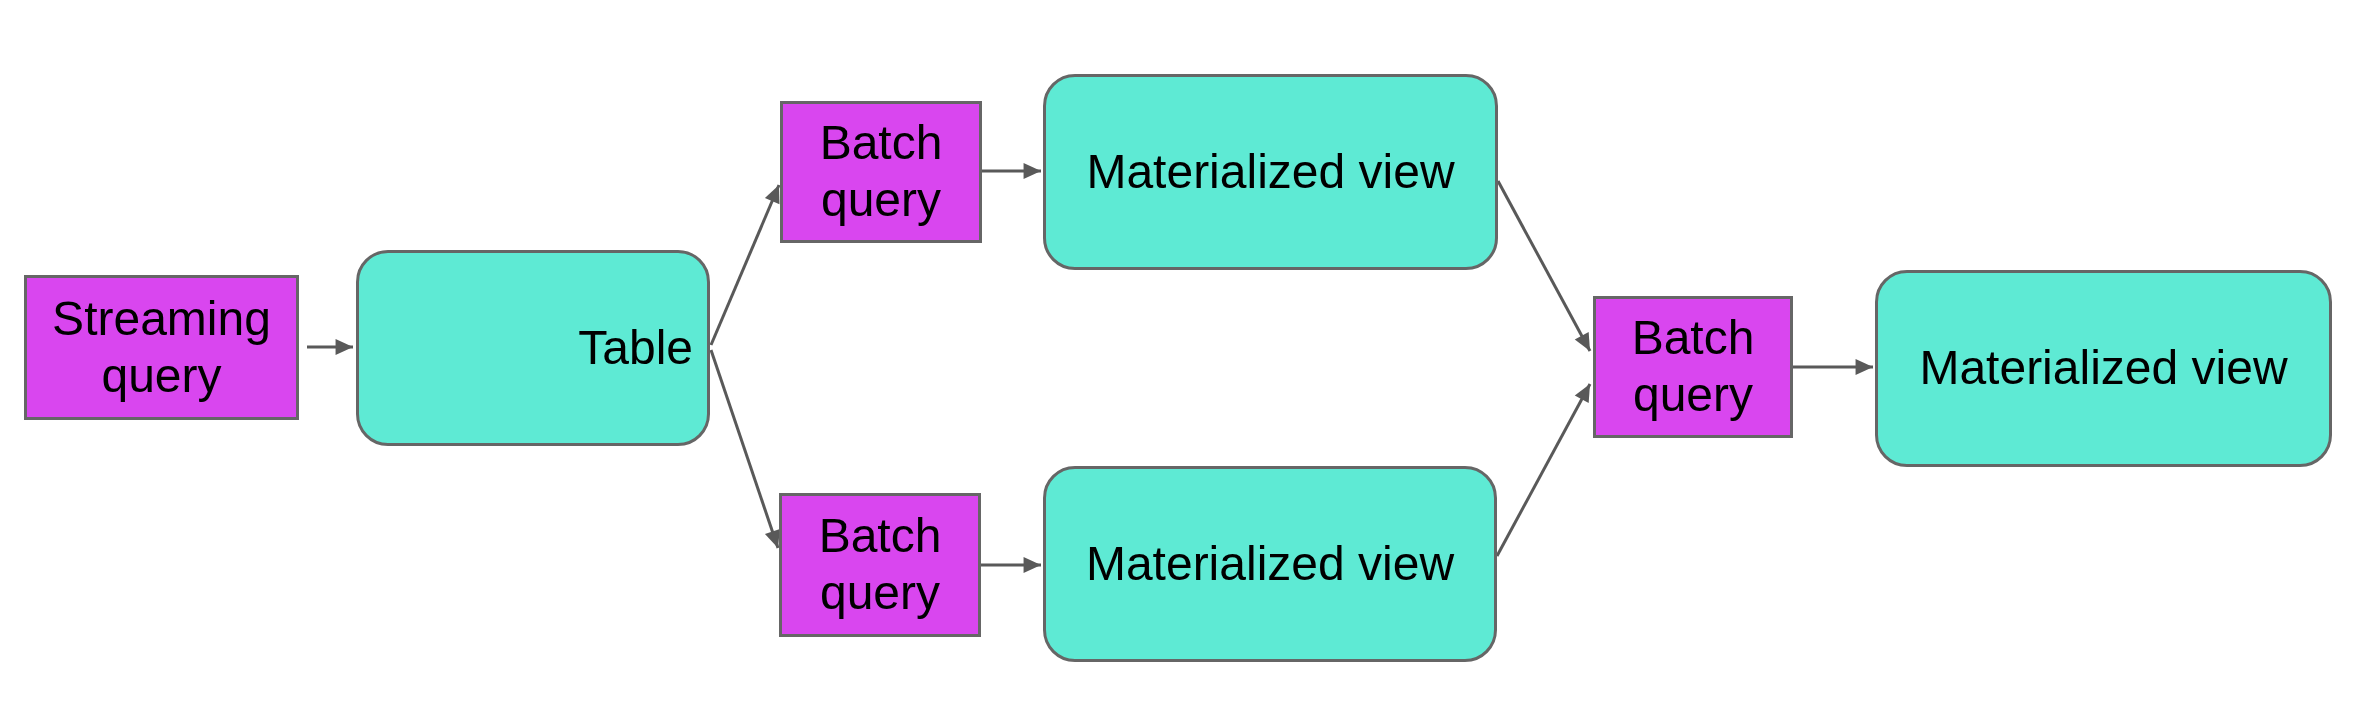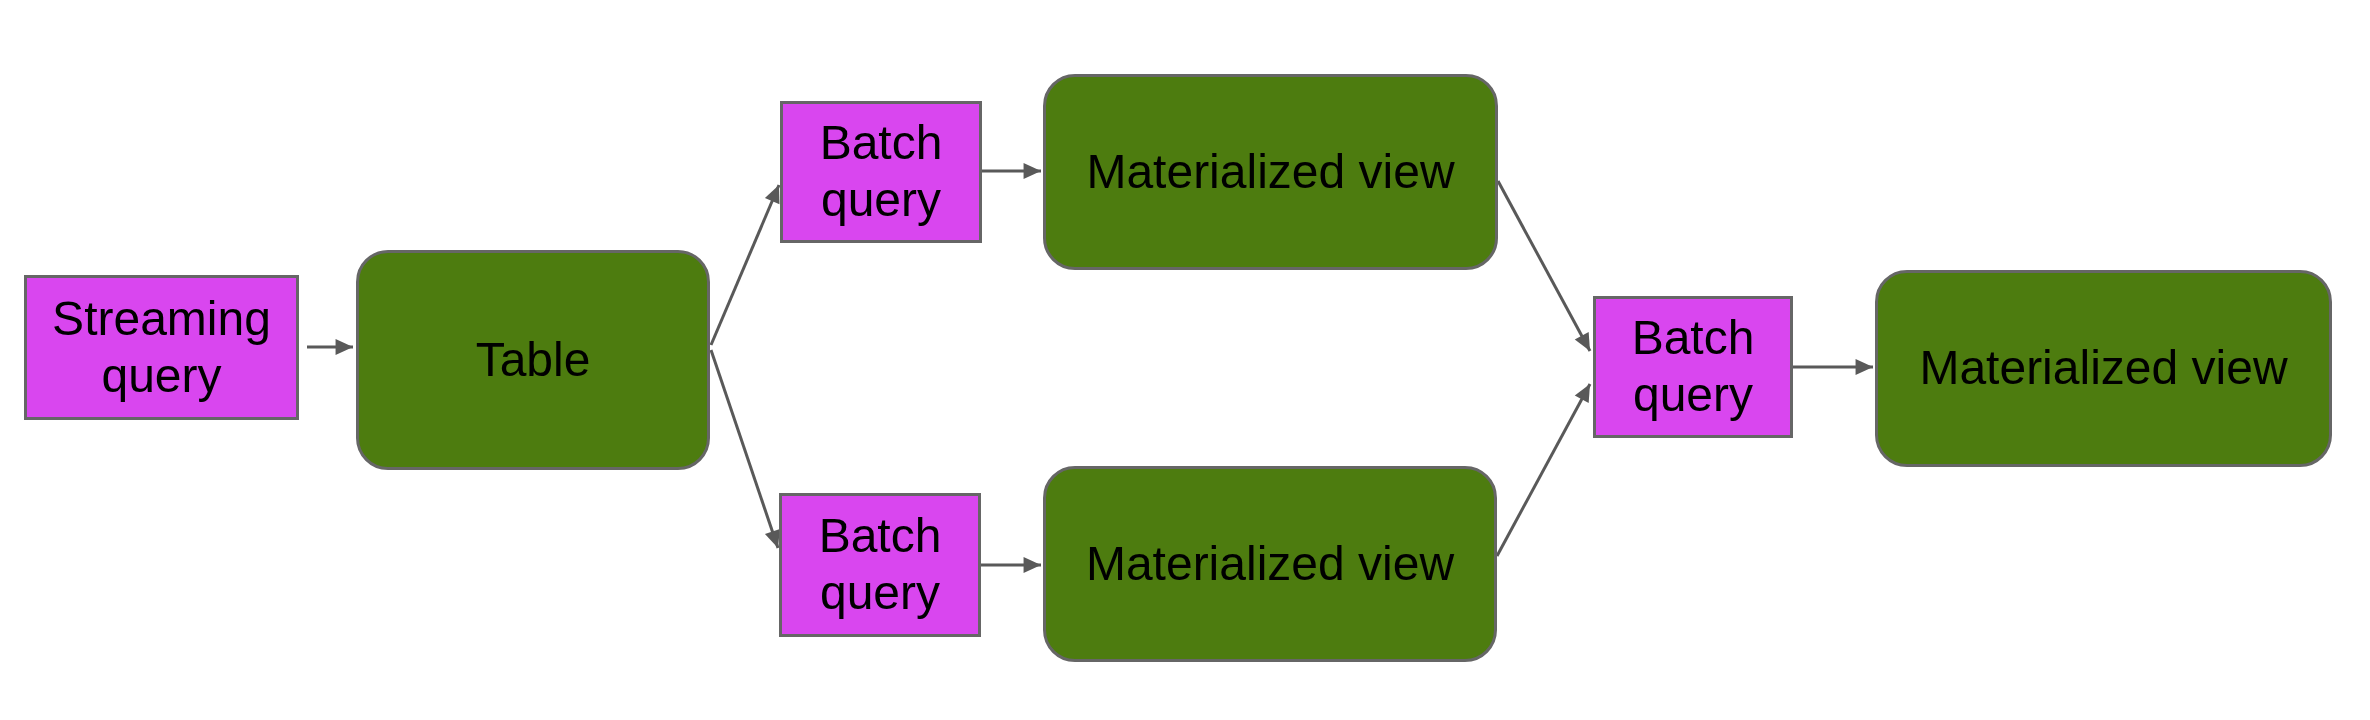--- a/index.html
+++ b/index.html
@@ -36,26 +36,26 @@
     text-align: center;
     color: #000000;
     font-size: 48px;
     line-height: 1.18;
     padding: 0 14px;
   }
   .node.query {
     background: #d946ef;
   }
   .node.view {
-    background: #4d7c0f;
+    background: #5eead4;
     border-radius: 32px;
   }
   
   #n-streaming     { left: 24px;   top: 275px; width: 275px; height: 145px; justify-content: center; }
-  #n-table         { left: 356px;  top: 250px; width: 354px; height: 220px; }
+  #n-table         { left: 356px;  top: 250px; width: 354px; height: 196px; justify-content: flex-end; }
   #n-batch-top     { left: 780px;  top: 101px; width: 202px; height: 142px; }
   #n-mv-top        { left: 1043px; top: 74px;  width: 455px; height: 196px; }
   #n-batch-bottom  { left: 779px;  top: 493px; width: 202px; height: 144px; }
   #n-mv-bottom     { left: 1043px; top: 466px; width: 454px; height: 196px; }
   #n-batch-final   { left: 1593px; top: 296px; width: 200px; height: 142px; }
   #n-mv-final      { left: 1875px; top: 270px; width: 457px; height: 197px; }
 </style>
 </head>
 <body>
 

